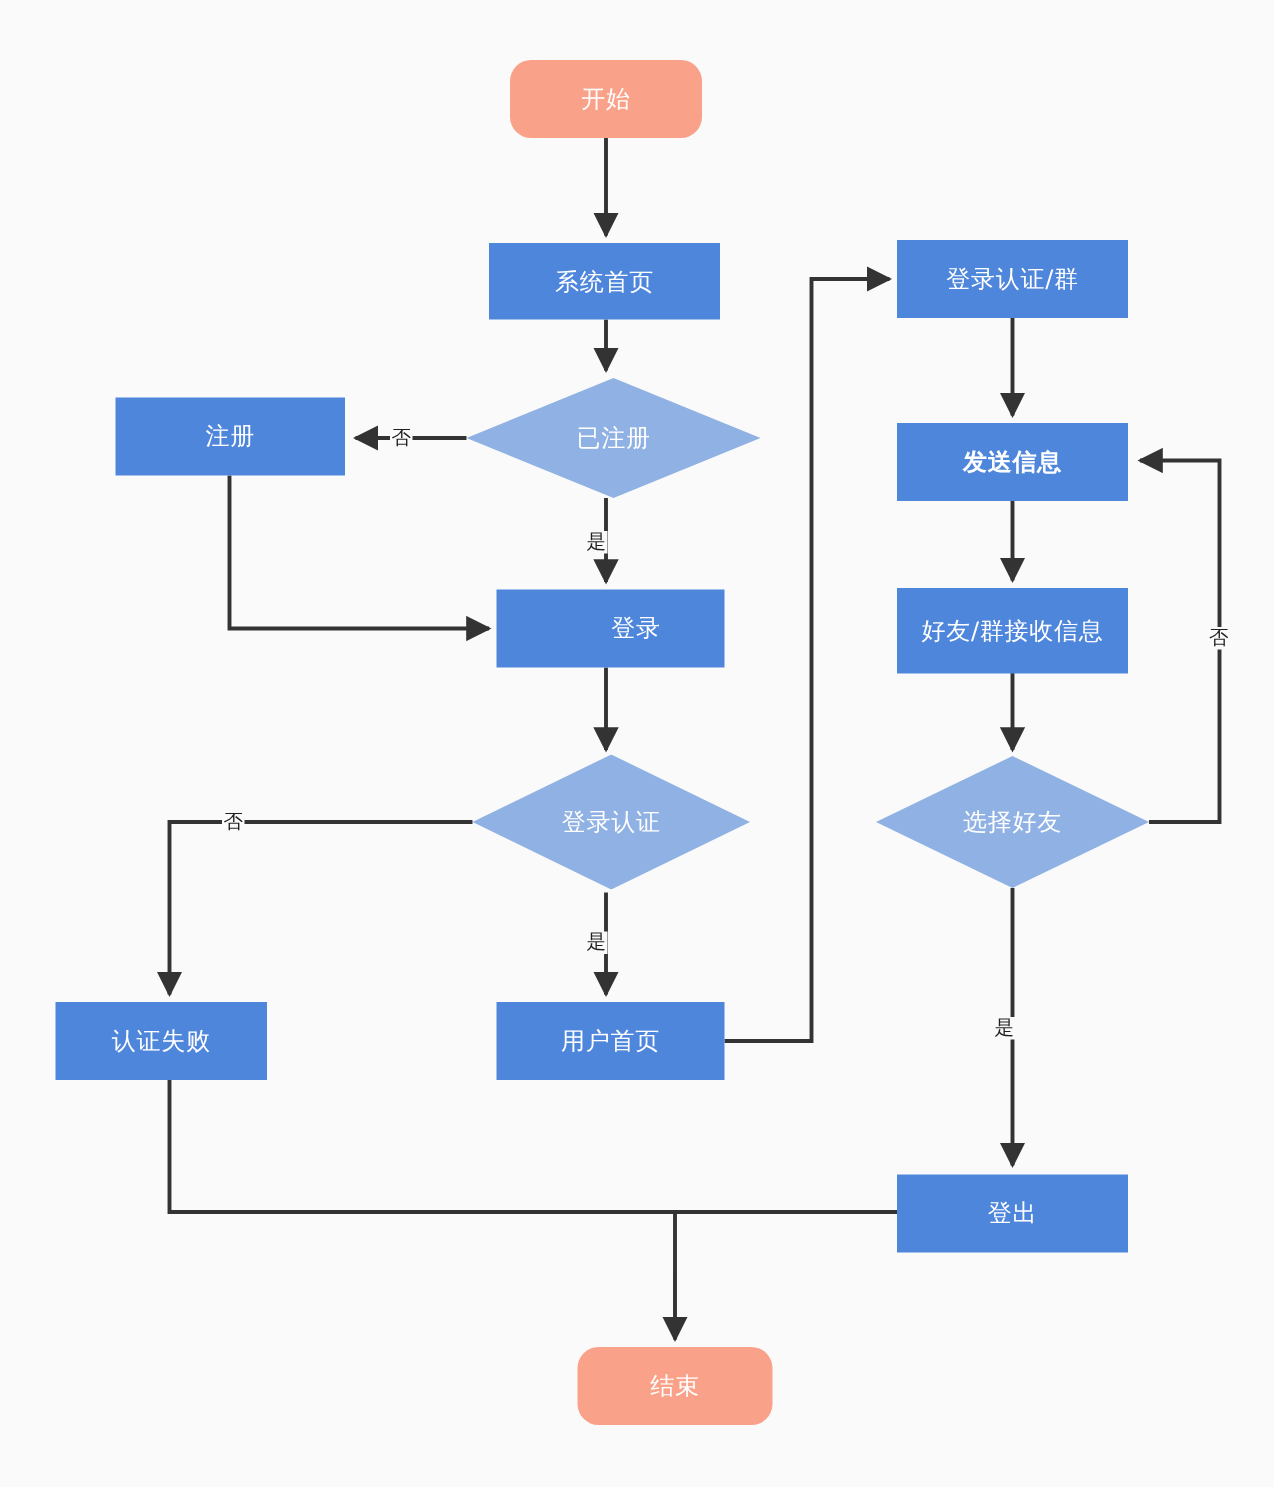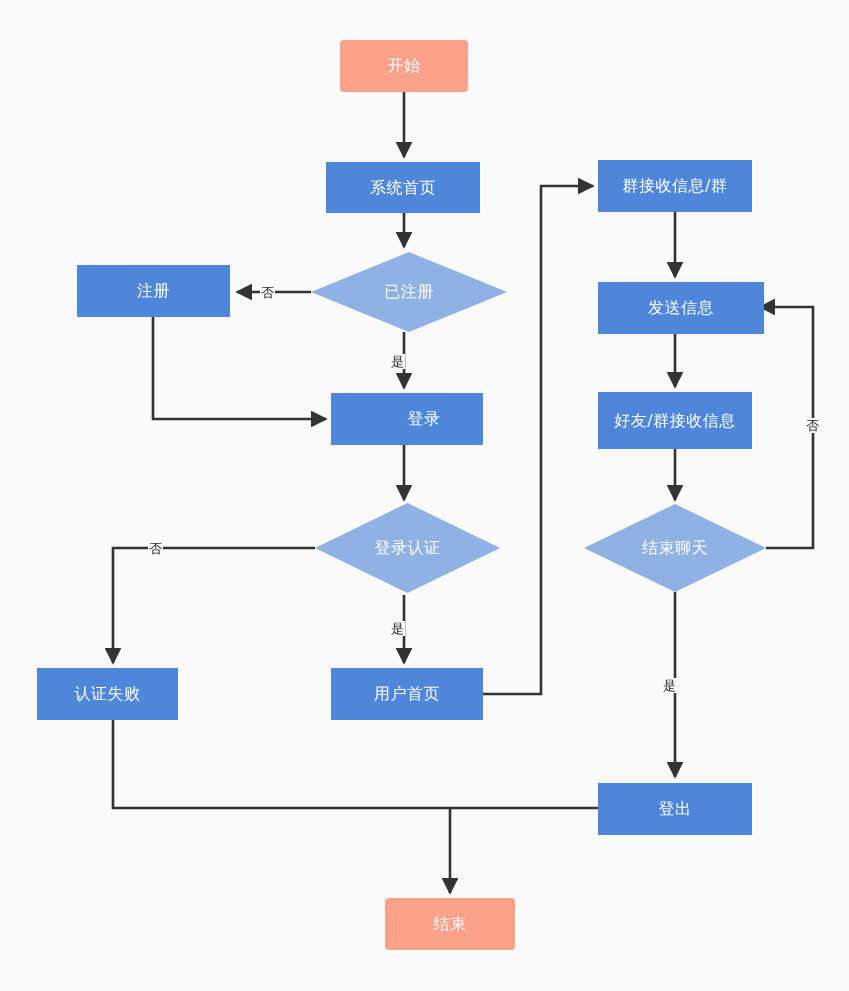--- a/index.html
+++ b/index.html
@@ -33,21 +33,21 @@
     line-height: 1.25;
     box-sizing: border-box;
     letter-spacing: 0.5px;
     z-index: 3;
   }
   .node.process {
     background: #4e86db;
   }
   .node.terminator {
     background: #f9a289;
-    border-radius: 4px;
+    border-radius: 14px;
   }
   .diamond-wrap {
     position: absolute;
     z-index: 2;
   }
   .diamond-wrap .label {
     position: absolute;
     left: 0;
     top: 0;
     width: 100%;
@@ -150,36 +150,36 @@
 
   <div class="node process" style="left:37px; top:668px; width:141px; height:52px;">
     <span>认证失败</span>
   </div>
 
   <div class="node process" style="left:331px; top:668px; width:152px; height:52px;">
     <span>用户首页</span>
   </div>
 
   <div class="node process" style="left:598px; top:160px; width:154px; height:52px;">
-    <span>群接收信息/群</span>
+    <span>登录认证/群</span>
   </div>
 
-  <div class="node process" style="left:598px; top:282px; width:166px; height:52px;">
+  <div class="node process" style="left:598px; top:282px; width:154px; height:52px;font-weight:bold;">
     <span>发送信息</span>
   </div>
 
   <div class="node process" style="left:598px; top:392px; width:154px; height:57px; padding:0 11px;">
     <span>好友/群接收信息</span>
   </div>
 
   <div class="diamond-wrap" style="left:584px; top:504px; width:182px; height:88px;">
     <svg width="182" height="88" viewBox="0 0 182 88" xmlns="http://www.w3.org/2000/svg">
       <polygon points="91,0 182,44 91,88 0,44" fill="#8fb1e3"></polygon>
     </svg>
-    <div class="label">结束聊天</div>
+    <div class="label">选择好友</div>
   </div>
 
   <div class="node process" style="left:598px; top:783px; width:154px; height:52px;text-align:center;">
     <span>登出</span>
   </div>
 
   <div class="node terminator" style="left:385px; top:898px; width:130px; height:52px;">
     <span>结束</span>
   </div>
 

